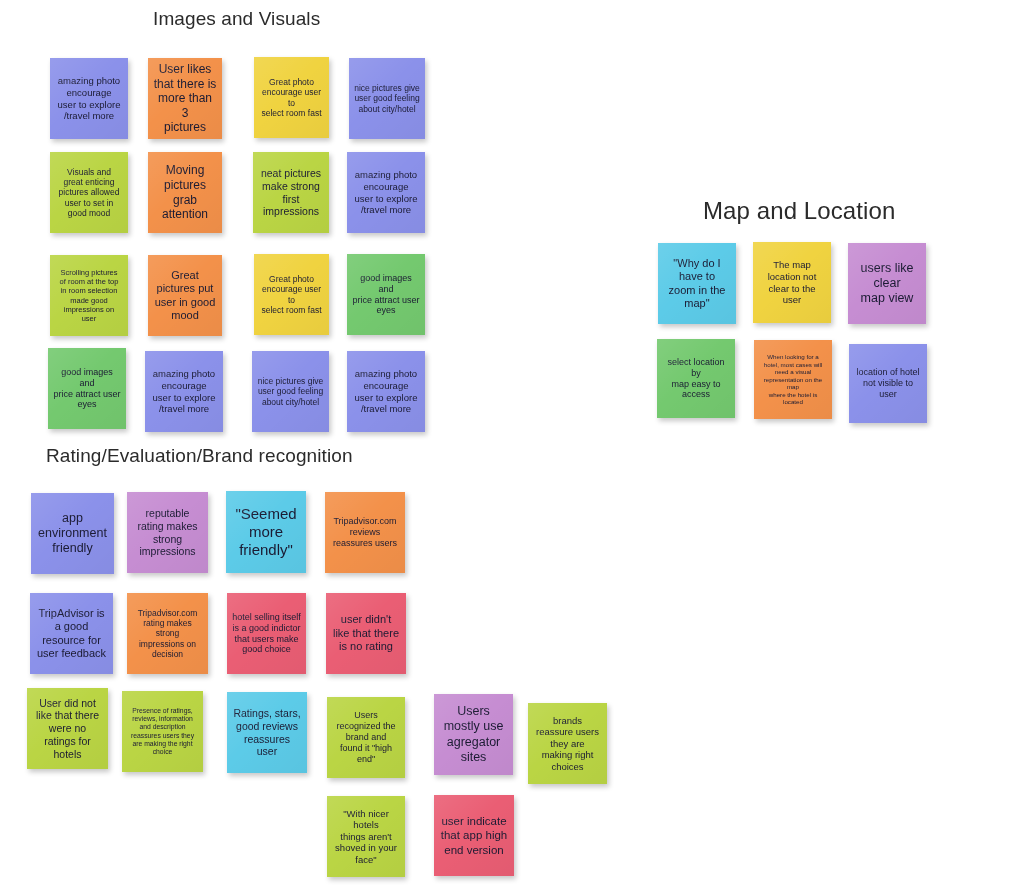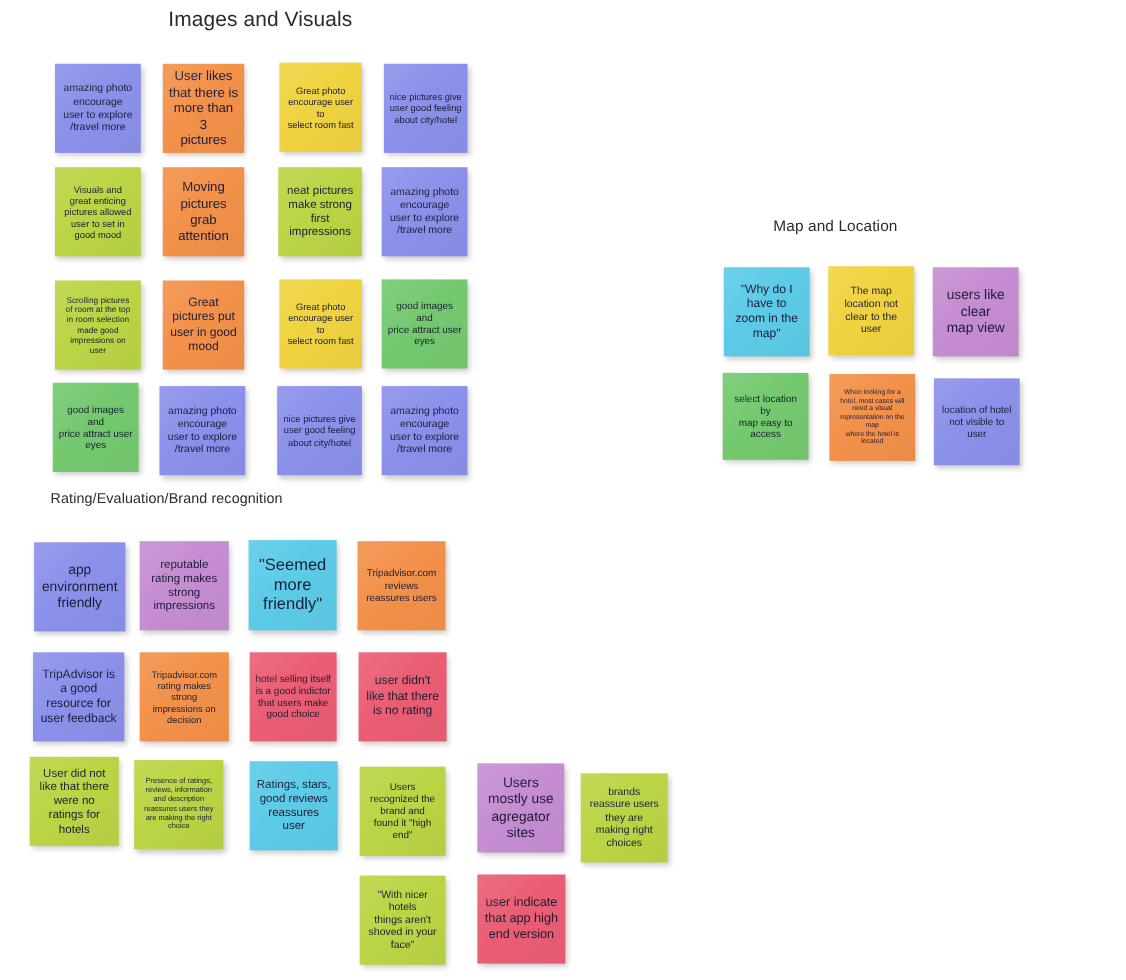--- a/index.html
+++ b/index.html
@@ -150,21 +150,21 @@
       <span>nice pictures give
 user good feeling
 about city/hotel</span>
     </div>
     <div class="note" style="left: 330px; top: 351px; width: 78px; height: 81px; font-size: 9.5px; background: rgb(139, 145, 234); color: rgb(27, 27, 51);">
       <span>amazing photo
 encourage
 user to explore
 /travel more</span>
     </div>
-    <div class="section-title" style="left: 686px; top: 197px; font-size: 14px; color: rgb(43, 43, 43);">Map and Location</div>
+    <div class="section-title" style="left: 686px; top: 197px; font-size: 24px; color: rgb(43, 43, 43);">Map and Location</div>
     <div class="note" style="left: 641px; top: 243px; width: 78px; height: 81px; font-size: 11px; background: rgb(92, 203, 232); color: rgb(27, 27, 51);">
       <span>"Why do I
 have to
 zoom in the
 map"</span>
     </div>
     <div class="note" style="left: 736px; top: 242px; width: 78px; height: 81px; font-size: 9.5px; background: rgb(240, 211, 64); color: rgb(27, 27, 51);">
       <span>The map
 location not
 clear to the
@@ -187,21 +187,21 @@
 representation on the
 map
 where the hotel is
 located</span>
     </div>
     <div class="note" style="left: 832px; top: 344px; width: 78px; height: 79px; font-size: 9px; background: rgb(139, 145, 234); color: rgb(27, 27, 51);">
       <span>location of hotel
 not visible to
 user</span>
     </div>
-    <div class="section-title" style="left: 29px; top: 445px; font-size: 13px; color: rgb(43, 43, 43);">Rating/Evaluation/Brand recognition</div>
+    <div class="section-title" style="left: 29px; top: 445px; font-size: 19px; color: rgb(43, 43, 43);">Rating/Evaluation/Brand recognition</div>
     <div class="note" style="left: 14px; top: 493px; width: 83px; height: 81px; font-size: 12.5px; background: rgb(139, 145, 234); color: rgb(27, 27, 51);">
       <span>app
 environment
 friendly</span>
     </div>
     <div class="note" style="left: 110px; top: 492px; width: 81px; height: 81px; font-size: 10.5px; background: rgb(198, 141, 210); color: rgb(27, 27, 51);">
       <span>reputable
 rating makes
 strong
 impressions</span>

